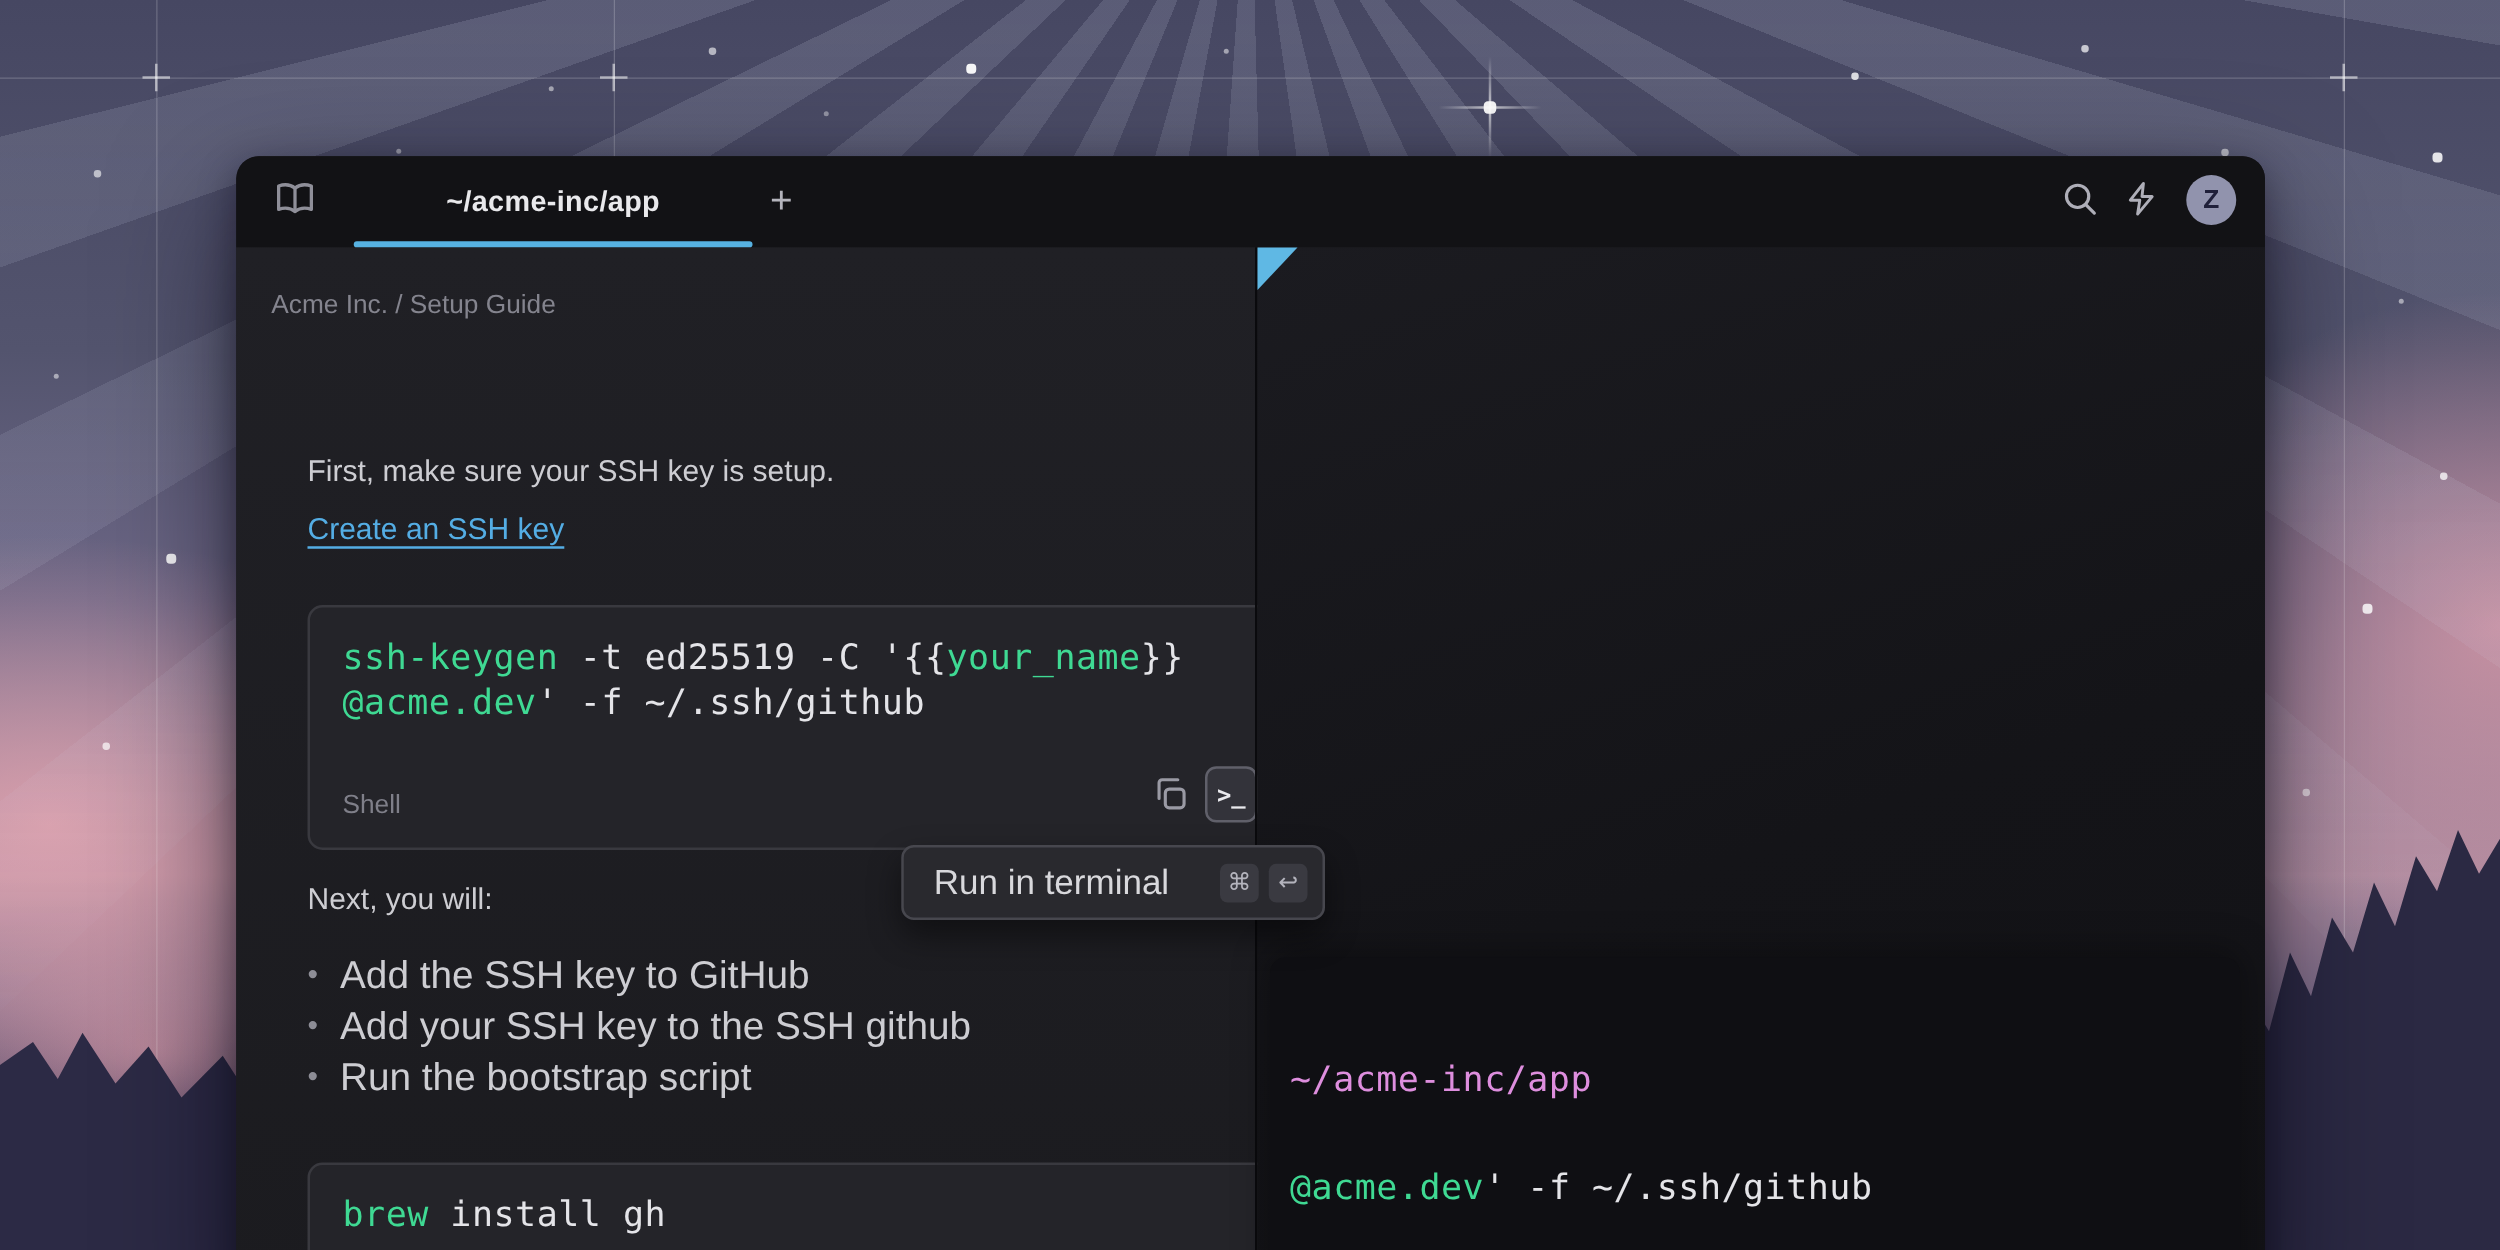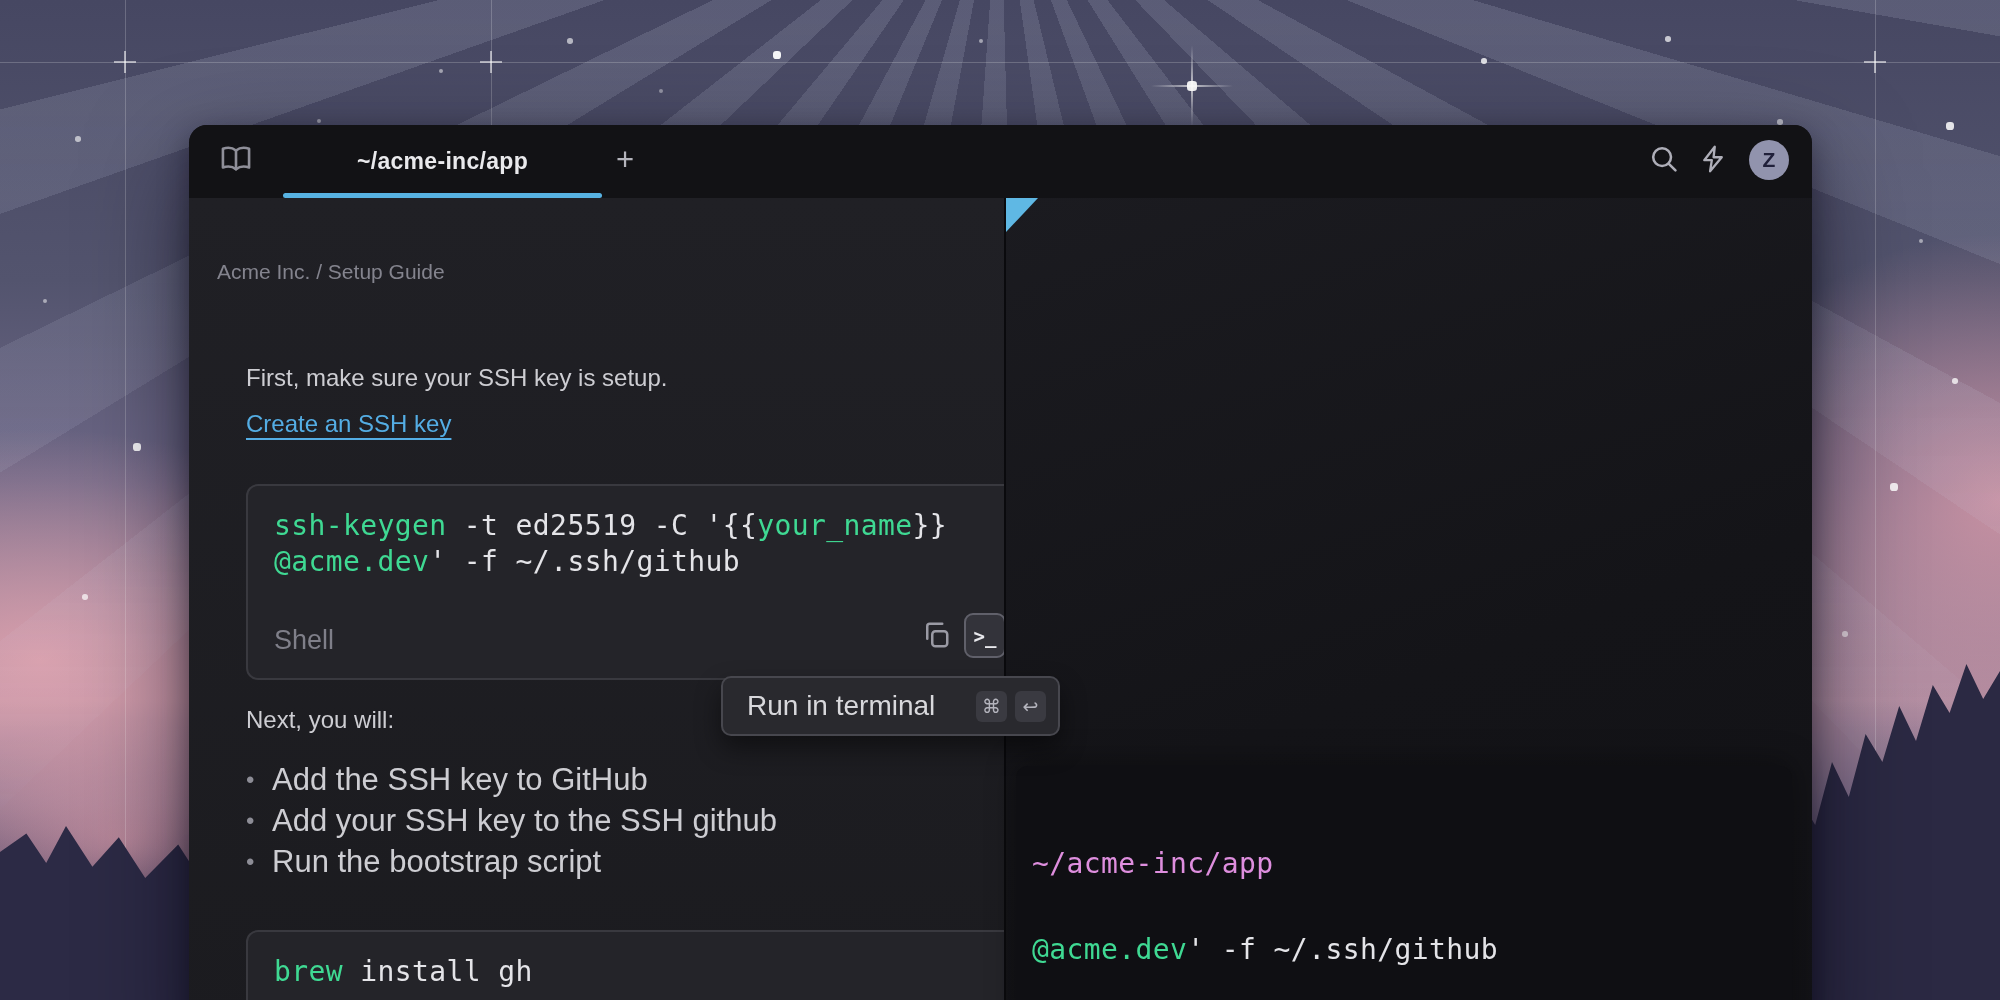--- a/index.html
+++ b/index.html
@@ -61,37 +61,37 @@
     color:#20203a;font-size:21px;font-weight:700;display:flex;align-items:center;justify-content:center;cursor:pointer;}
 
   .content{position:absolute;left:0;top:73px;right:0;bottom:0;}
   .left-pane{position:absolute;left:0;top:0;width:815px;bottom:0;background:linear-gradient(180deg,#202025,#1b1b1f);}
   .divider{position:absolute;left:815px;top:0;width:2px;bottom:0;background:#0a0a0d;}
   .right-pane{position:absolute;left:817px;right:0;top:0;bottom:0;
     background:linear-gradient(160deg,#1b1b20 0%,#141418 55%,#121216 100%);}
   .corner-tri{position:absolute;left:0;top:0;width:0;height:0;border-top:34px solid #5fb8e4;border-right:32px solid transparent;}
 
   
-  .breadcrumb{position:absolute;left:28px;top:34px;font-size:21px;color:#84848e;margin-top:28px;}
+  .breadcrumb{position:absolute;left:28px;top:34px;font-size:21px;color:#84848e;}
   .doc-title{position:absolute;left:26px;top:70px;font-size:43px;font-weight:700;color:#ebebee;letter-spacing:.2px;}
   .intro{position:absolute;left:57px;top:166px;font-size:24px;color:#cdcdd2;}
   .doc-link{position:absolute;left:57px;top:212px;font-size:24px;color:#54ade4;text-decoration:underline;
     text-underline-offset:6px;text-decoration-thickness:1.5px;cursor:pointer;}
   .codeblock{position:absolute;left:57px;width:790px;background:#242429;border:2px solid #39393f;border-radius:12px;box-sizing:border-box;}
   .code1{top:286px;height:196px;}
   .code2{top:732px;height:160px;}
   .code-lines{position:absolute;left:26px;top:22px;}
   .cline{height:36px;line-height:36px;font-family:"DejaVu Sans Mono",monospace;font-size:28px;letter-spacing:.4px;white-space:pre;}
   .tok-green{color:#3fd993;}
   .tok-plain{color:#e4e4e8;}
   .tok-comment{color:#70707a;}
   .tok-pink{color:#de8ede;}
   .tok-selq{background:#3d5a69;border-radius:5px 0 0 5px;padding:3px 0 3px 8px;color:#8fb7c6;}
   .tok-sel{background:#3d5a69;border-radius:0 5px 5px 0;padding:3px 8px 3px 0;color:#f0f4f6;}
-  .lang{position:absolute;left:26px;bottom:22px;font-size:27px;color:#7f7f89;}
+  .lang{position:absolute;left:26px;bottom:22px;font-size:21px;color:#7f7f89;}
   .copy-btn{position:absolute;right:81px;bottom:24px;width:34px;height:34px;color:#9a9aa4;}
   .run-btn{position:absolute;right:28px;bottom:20px;width:42px;height:45px;background:#33333a;border:2px solid #60606a;
     border-radius:9px;color:#e9e9ed;font-family:"DejaVu Sans Mono",monospace;font-size:19px;font-weight:700;
     display:flex;align-items:center;justify-content:center;box-sizing:border-box;cursor:pointer;}
   .next-h{position:absolute;left:57px;top:508px;font-size:24px;color:#cdcdd2;}
   .bullets{position:absolute;left:57px;top:561px;}
   .bullet-row{height:41px;display:flex;align-items:center;}
   .bullet-dot{width:26px;font-size:24px;color:#8d8d96;}
   .bullet-text{font-size:31px;color:#cdcdd2;}
 

